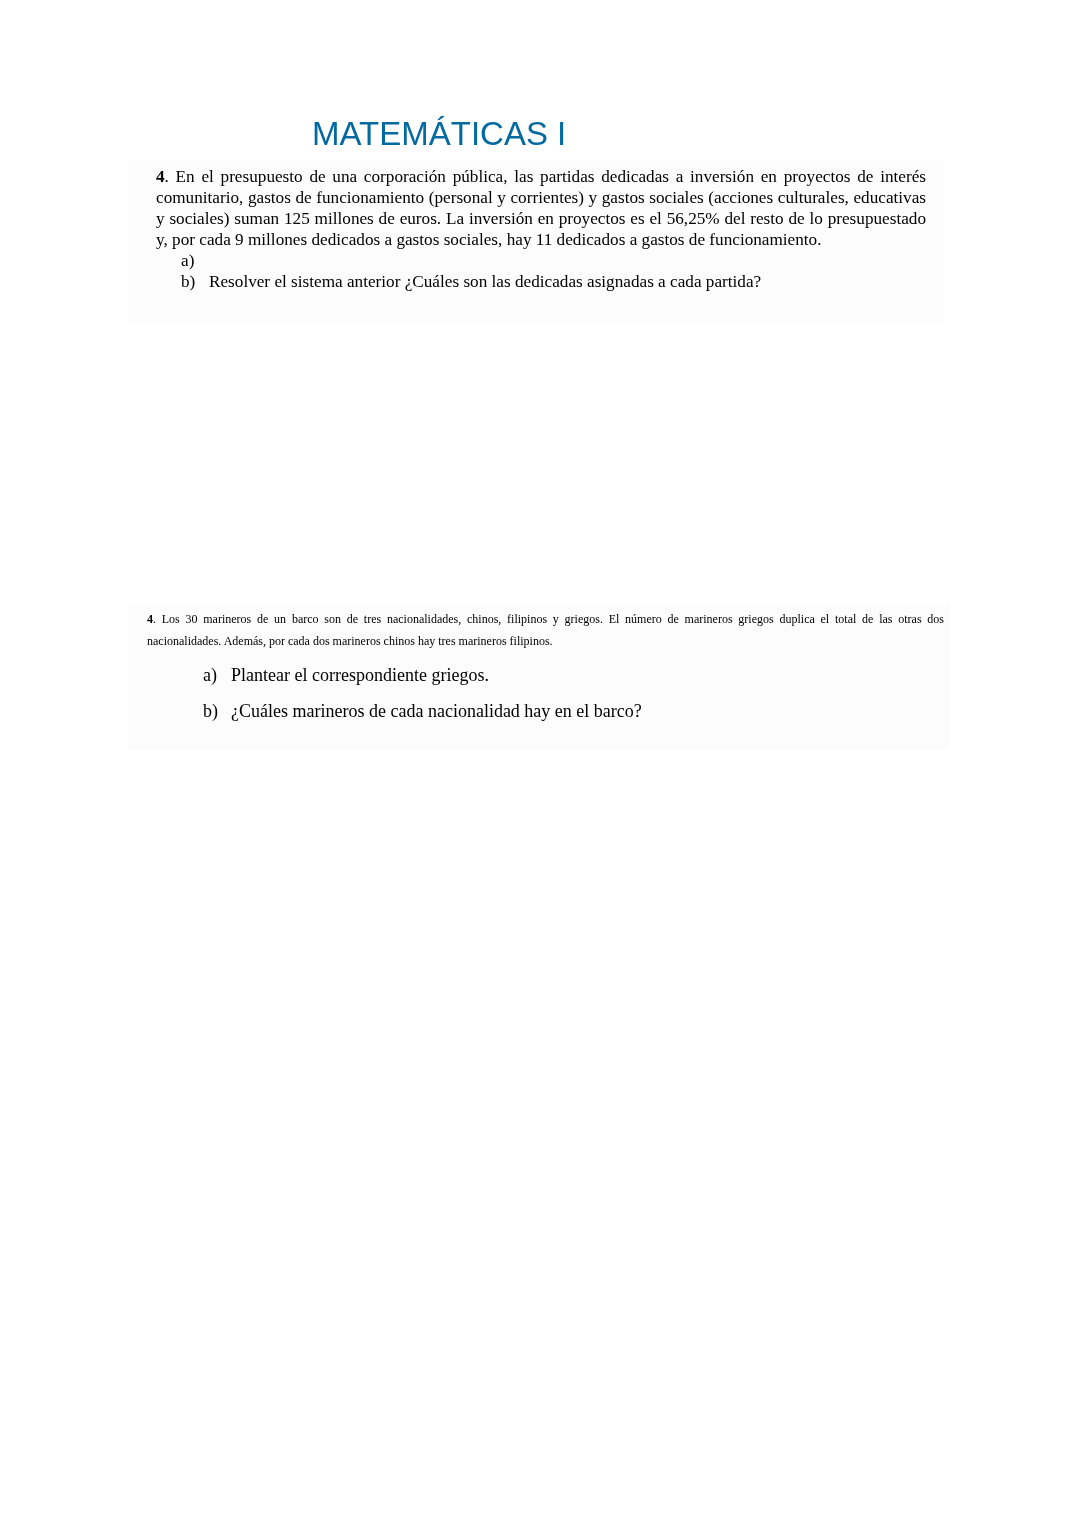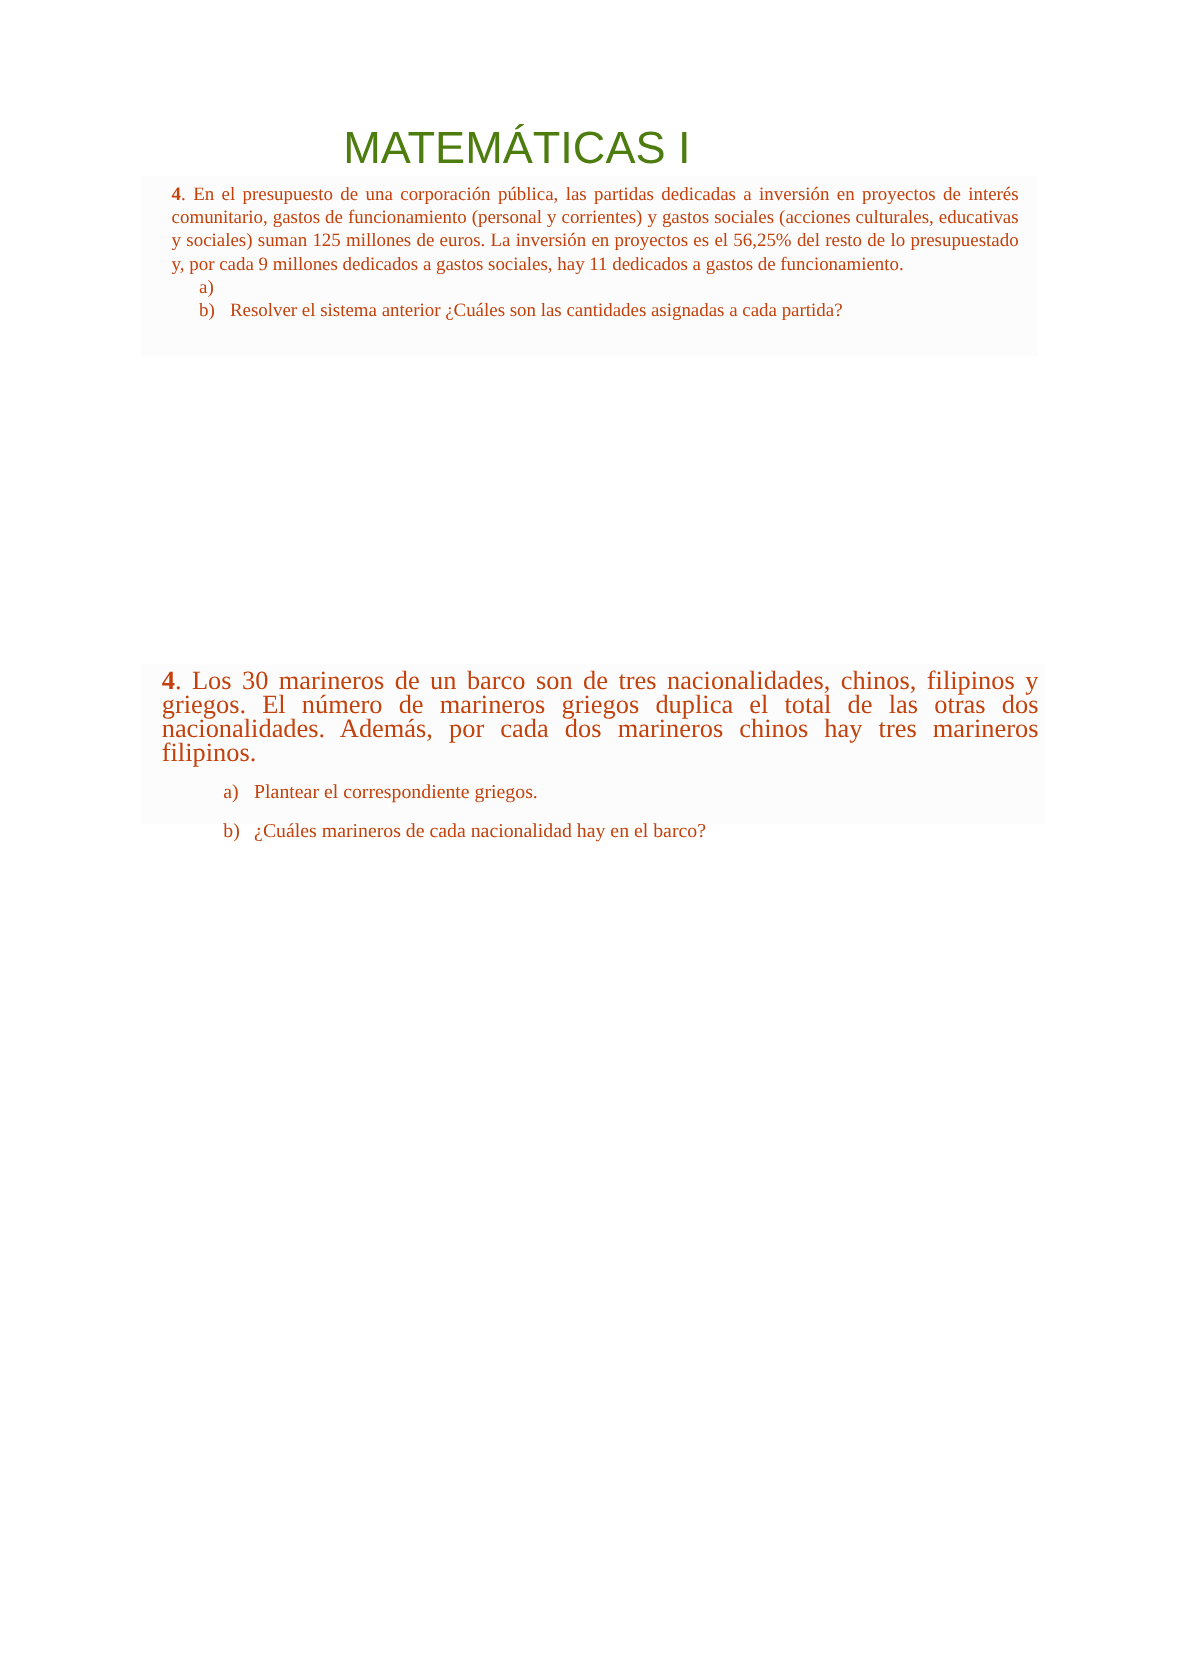--- a/index.html
+++ b/index.html
@@ -12,31 +12,31 @@
       height: 1525px;
       position: relative;
       overflow: hidden;
       color: #1a1a1a;
     }
     .page-title {
       position: absolute;
       left: 312px;
       top: 114px;
       font-family: "Liberation Sans", sans-serif;
-      font-size: 41px;
+      font-size: 33px;
       font-weight: normal;
       letter-spacing: 0px;
-      color: #4d7c0f;
+      color: #0369a1;
       margin: 0;
       line-height: 40px;
     }
     .exercise-block {
       position: absolute;
       font-family: "Liberation Serif", serif;
-      color: #c2410c;
+      color: #000000;
     }
     .ex1 {
       left: 128px;
       top: 160px;
       width: 815px;
       height: 164px;
       background: #fcfcfc;
       padding: 6px 18px 0 28px;
       box-sizing: border-box;
     }
@@ -64,21 +64,21 @@
     .ex2 {
       left: 128px;
       top: 604px;
       width: 822px;
       height: 145px;
       background: #fcfcfc;
       padding: 4px 6px 0 19px;
       box-sizing: border-box;
     }
     .ex2 .statement {
-      font-size: 24px;
+      font-size: 12px;
       line-height: 22px;
       text-align: justify;
       margin: 0;
       width: 797px;
     }
     .ex2 .items {
       list-style: none;
       margin: 12px 0 0 0;
       padding: 0 0 0 56px;
       font-size: 18px;
@@ -102,21 +102,21 @@
 <h1 class="page-title">MATEMÁTICAS I</h1>
 
 <div class="exercise-block ex1">
   <p class="statement"><span class="num">4</span><span>. En el presupuesto de una corporación pública, las partidas dedicadas a inversión en proyectos de interés comunitario, gastos de funcionamiento (personal y corrientes) y gastos sociales (acciones culturales, educativas y sociales) suman 125 millones de euros. La inversión en proyectos es el 56,25% del resto de lo presupuestado y, por cada 9 millones dedicados a gastos sociales, hay 11 dedicados a gastos de funcionamiento.</span></p>
   <ul class="items">
     <li>
       <span class="marker">a)</span>
     </li>
     <li>
       <span class="marker">b)</span>
-      <span>Resolver el sistema anterior ¿Cuáles son las cantidades asignadas a cada partida?</span>
+      <span>Resolver el sistema anterior ¿Cuáles son las dedicadas asignadas a cada partida?</span>
     </li>
   </ul>
 </div>
 
 <div class="exercise-block ex2">
   <p class="statement"><span class="num">4</span><span>. Los 30 marineros de un barco son de tres nacionalidades, chinos, filipinos y griegos. El número de marineros griegos duplica el total de las otras dos nacionalidades. Además, por cada dos marineros chinos hay tres marineros filipinos.</span></p>
   <ul class="items">
     <li>
       <span class="marker">a)</span>
       <span>Plantear el correspondiente griegos.</span>

